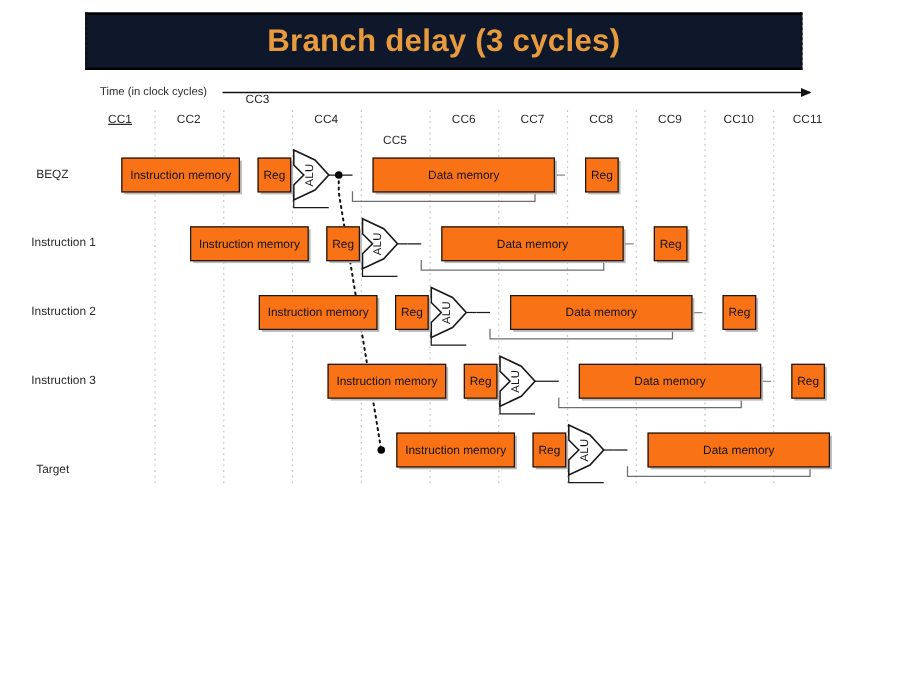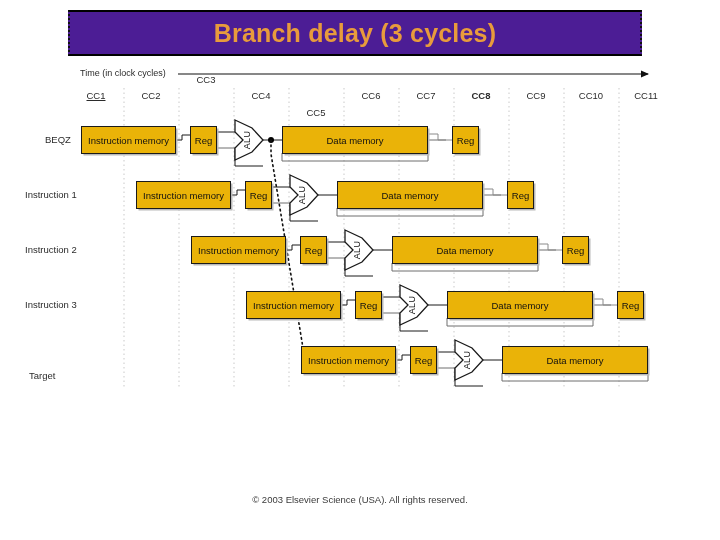--- a/index.html
+++ b/index.html
@@ -20,21 +20,21 @@
     position: absolute;
     left: 68px;
     top: 10px;
     width: 574px;
     height: 46px;
     box-sizing: border-box;
     border-top: 2px solid #000;
     border-bottom: 2px solid #000;
     border-left: 2px dotted #111;
     border-right: 2px dotted #111;
-    background: #4c1d95;
+    background: #0f172a;
     display: flex;
     align-items: center;
     justify-content: center;
   }
   #title-text {
     color: #e89b3c;
     font-size: 25px;
     font-weight: bold;
     letter-spacing: 0.2px;
     white-space: nowrap;
@@ -72,28 +72,29 @@
     position: absolute;
     font-size: 9px;
     color: #2b2b2b;
     white-space: nowrap;
   }
 
   
   .stage {
     position: absolute;
     box-sizing: border-box;
-    background: #eab308;
+    background: #f97316;
     border: 1.3px solid #1a1a1a;
     display: flex;
     align-items: center;
     justify-content: center;
     font-size: 9.5px;
     color: #111;
     white-space: nowrap;
+    margin-left: 16px;
   }
   .stage.shadowed {
     box-shadow: 2px 2px 0 -0.5px #b9b9b9;
   }
   .alu-text {
     position: absolute;
     font-size: 9px;
     color: #111;
     transform-origin: center center;
     transform: translate(-50%, -50%) rotate(-90deg);
@@ -224,26 +225,26 @@
 
   <span class="axis-label" style="left:80px; top:10px;">Time (in clock cycles)</span>
 
   <span class="cc-label" style="left:96px;  top:32px;text-decoration:underline;">CC1</span>
   <span class="cc-label" style="left:151px; top:32px;">CC2</span>
   <span class="cc-label" style="left:206px; top:16px;">CC3</span>
   <span class="cc-label" style="left:261px; top:32px;">CC4</span>
   <span class="cc-label" style="left:316px; top:32px;margin-top:17px;">CC5</span>
   <span class="cc-label" style="left:371px; top:32px;">CC6</span>
   <span class="cc-label" style="left:426px; top:32px;">CC7</span>
-  <span class="cc-label" style="left:481px; top:32px;font-weight:bold;">CC8</span>
+  <span class="cc-label" style="left:481px; top:32px;">CC8</span>
   <span class="cc-label" style="left:536px; top:32px;text-align:center;">CC9</span>
   <span class="cc-label" style="left:591px; top:32px;">CC10</span>
   <span class="cc-label" style="left:646px; top:32px;">CC11</span>
 
-  <span class="row-label" style="left:45px; top:76px;">BEQZ</span>
+  <span class="row-label" style="left:29px; top:76px;">BEQZ</span>
   <span class="row-label" style="left:25px; top:131px;">Instruction 1</span>
   <span class="row-label" style="left:25px; top:186px;">Instruction 2</span>
   <span class="row-label" style="left:25px; top:241px;">Instruction 3</span>
   <span class="row-label" style="left:29px; top:312px;">Target</span>
 
   <div class="stage shadowed" style="left:81px;  top:68px; width:95px; height:28px;">Instruction memory</div>
   <div class="stage shadowed" style="left:190px; top:68px; width:27px; height:28px;">Reg</div>
   <span class="alu-text" style="left:247px; top:82px;">ALU</span>
   <div class="stage shadowed" style="left:282px; top:68px; width:146px; height:28px;">Data memory</div>
   <div class="stage shadowed" style="left:452px; top:68px; width:27px; height:28px;">Reg</div>
@@ -264,15 +265,14 @@
   <div class="stage shadowed" style="left:355px; top:233px; width:27px; height:28px;">Reg</div>
   <span class="alu-text" style="left:412px; top:247px;">ALU</span>
   <div class="stage shadowed" style="left:447px; top:233px; width:146px; height:28px;">Data memory</div>
   <div class="stage shadowed" style="left:617px; top:233px; width:27px; height:28px;">Reg</div>
 
   <div class="stage shadowed" style="left:301px; top:288px; width:95px; height:28px;">Instruction memory</div>
   <div class="stage shadowed" style="left:410px; top:288px; width:27px; height:28px;">Reg</div>
   <span class="alu-text" style="left:467px; top:302px;">ALU</span>
   <div class="stage shadowed" style="left:502px; top:288px; width:146px; height:28px;">Data memory</div>
 
-  <div id="copyright">© 2003 Elsevier Science (USA). All rights reserved.</div>
 
 </div>
 
 </body></html>

